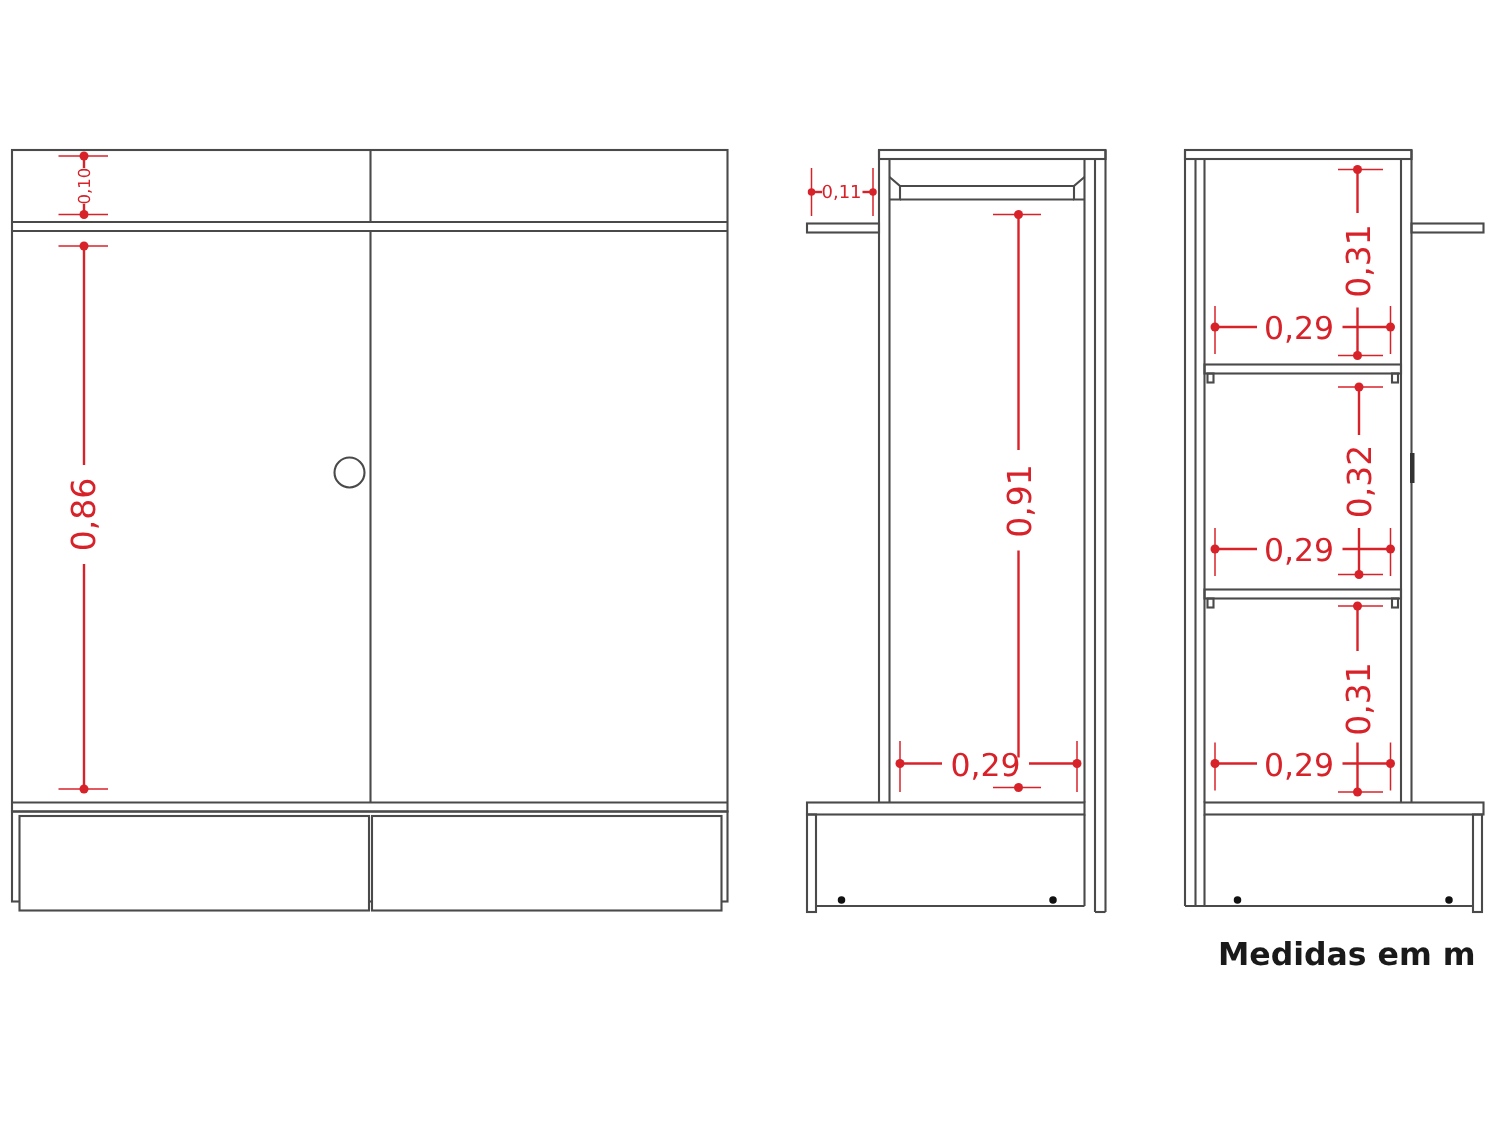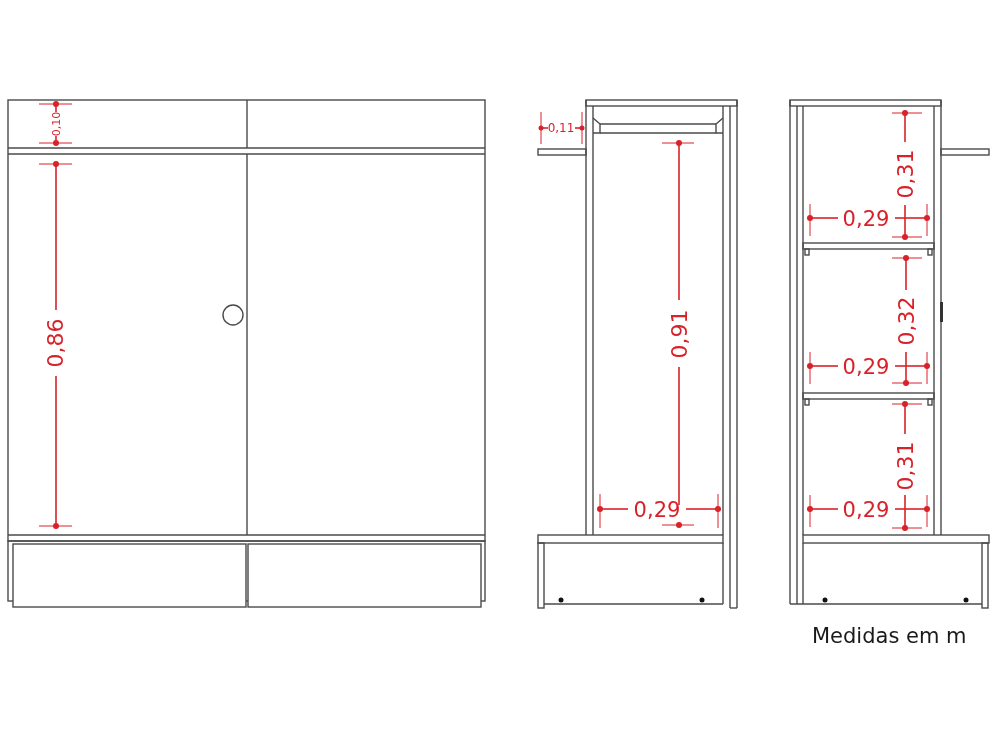--- a/index.html
+++ b/index.html
@@ -4,21 +4,21 @@
   <style>
     html, body { margin: 0; padding: 0; background: #ffffff; }
     body { width: 1000px; height: 750px; position: relative; overflow: hidden; font-family: "DejaVu Sans", sans-serif; }
     svg { position: absolute; left: 0; top: 0; }
     .ln { stroke: #4a4a4a; stroke-width: 1.4; fill: none; }
     .lnf { stroke: #4a4a4a; stroke-width: 1.4; fill: #ffffff; }
     .dim { stroke: #d8222a; stroke-width: 1.6; fill: none; }
     .tick { stroke: #d8222a; stroke-width: 1; fill: none; }
     .dot { fill: #d8222a; }
     .lbl { fill: #d8222a; font-family: "DejaVu Sans", sans-serif; }
-    .caption { position: absolute; left: 812px; top: 624px; font-family: "DejaVu Sans", sans-serif; font-size: 21px; color: #1a1a1a; font-weight: 400; }
+    .caption { position: absolute; left: 812px; top: 624px; font-family: "DejaVu Sans", sans-serif; font-size: 21px; color: #1a1a1a; font-weight: 700; }
   </style>
 </head>
 <body>
 
 <svg width="1000" height="750" viewBox="0 0 1000 750">
 
   <g>
     <rect class="ln" x="8" y="100" width="477" height="441"></rect>
     <line class="ln" x1="8" y1="148" x2="485" y2="148"></line>
     <line class="ln" x1="8" y1="154" x2="485" y2="154"></line>

